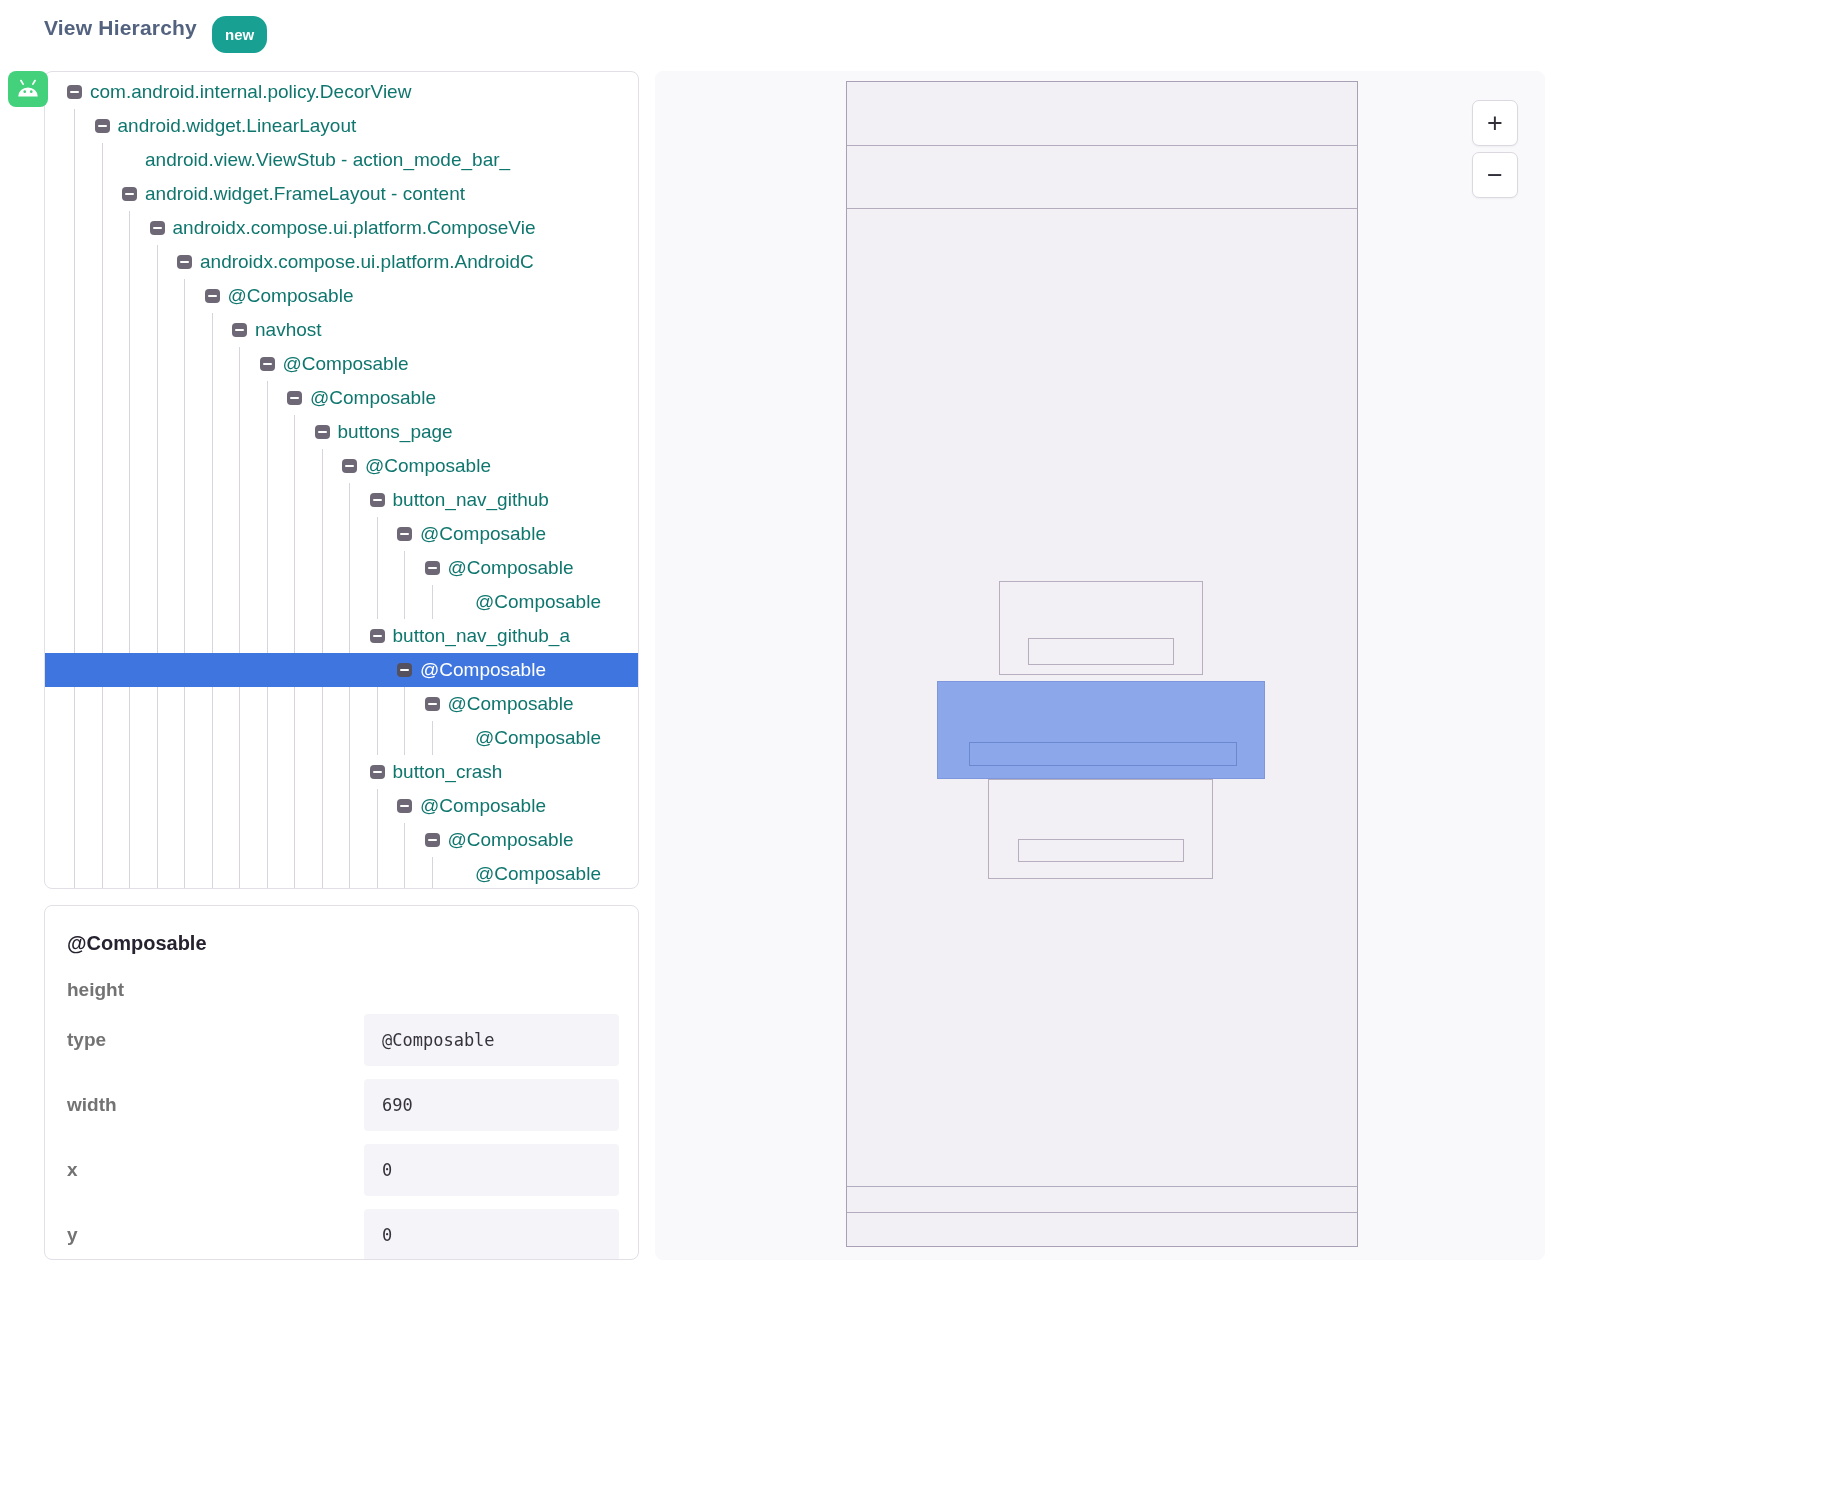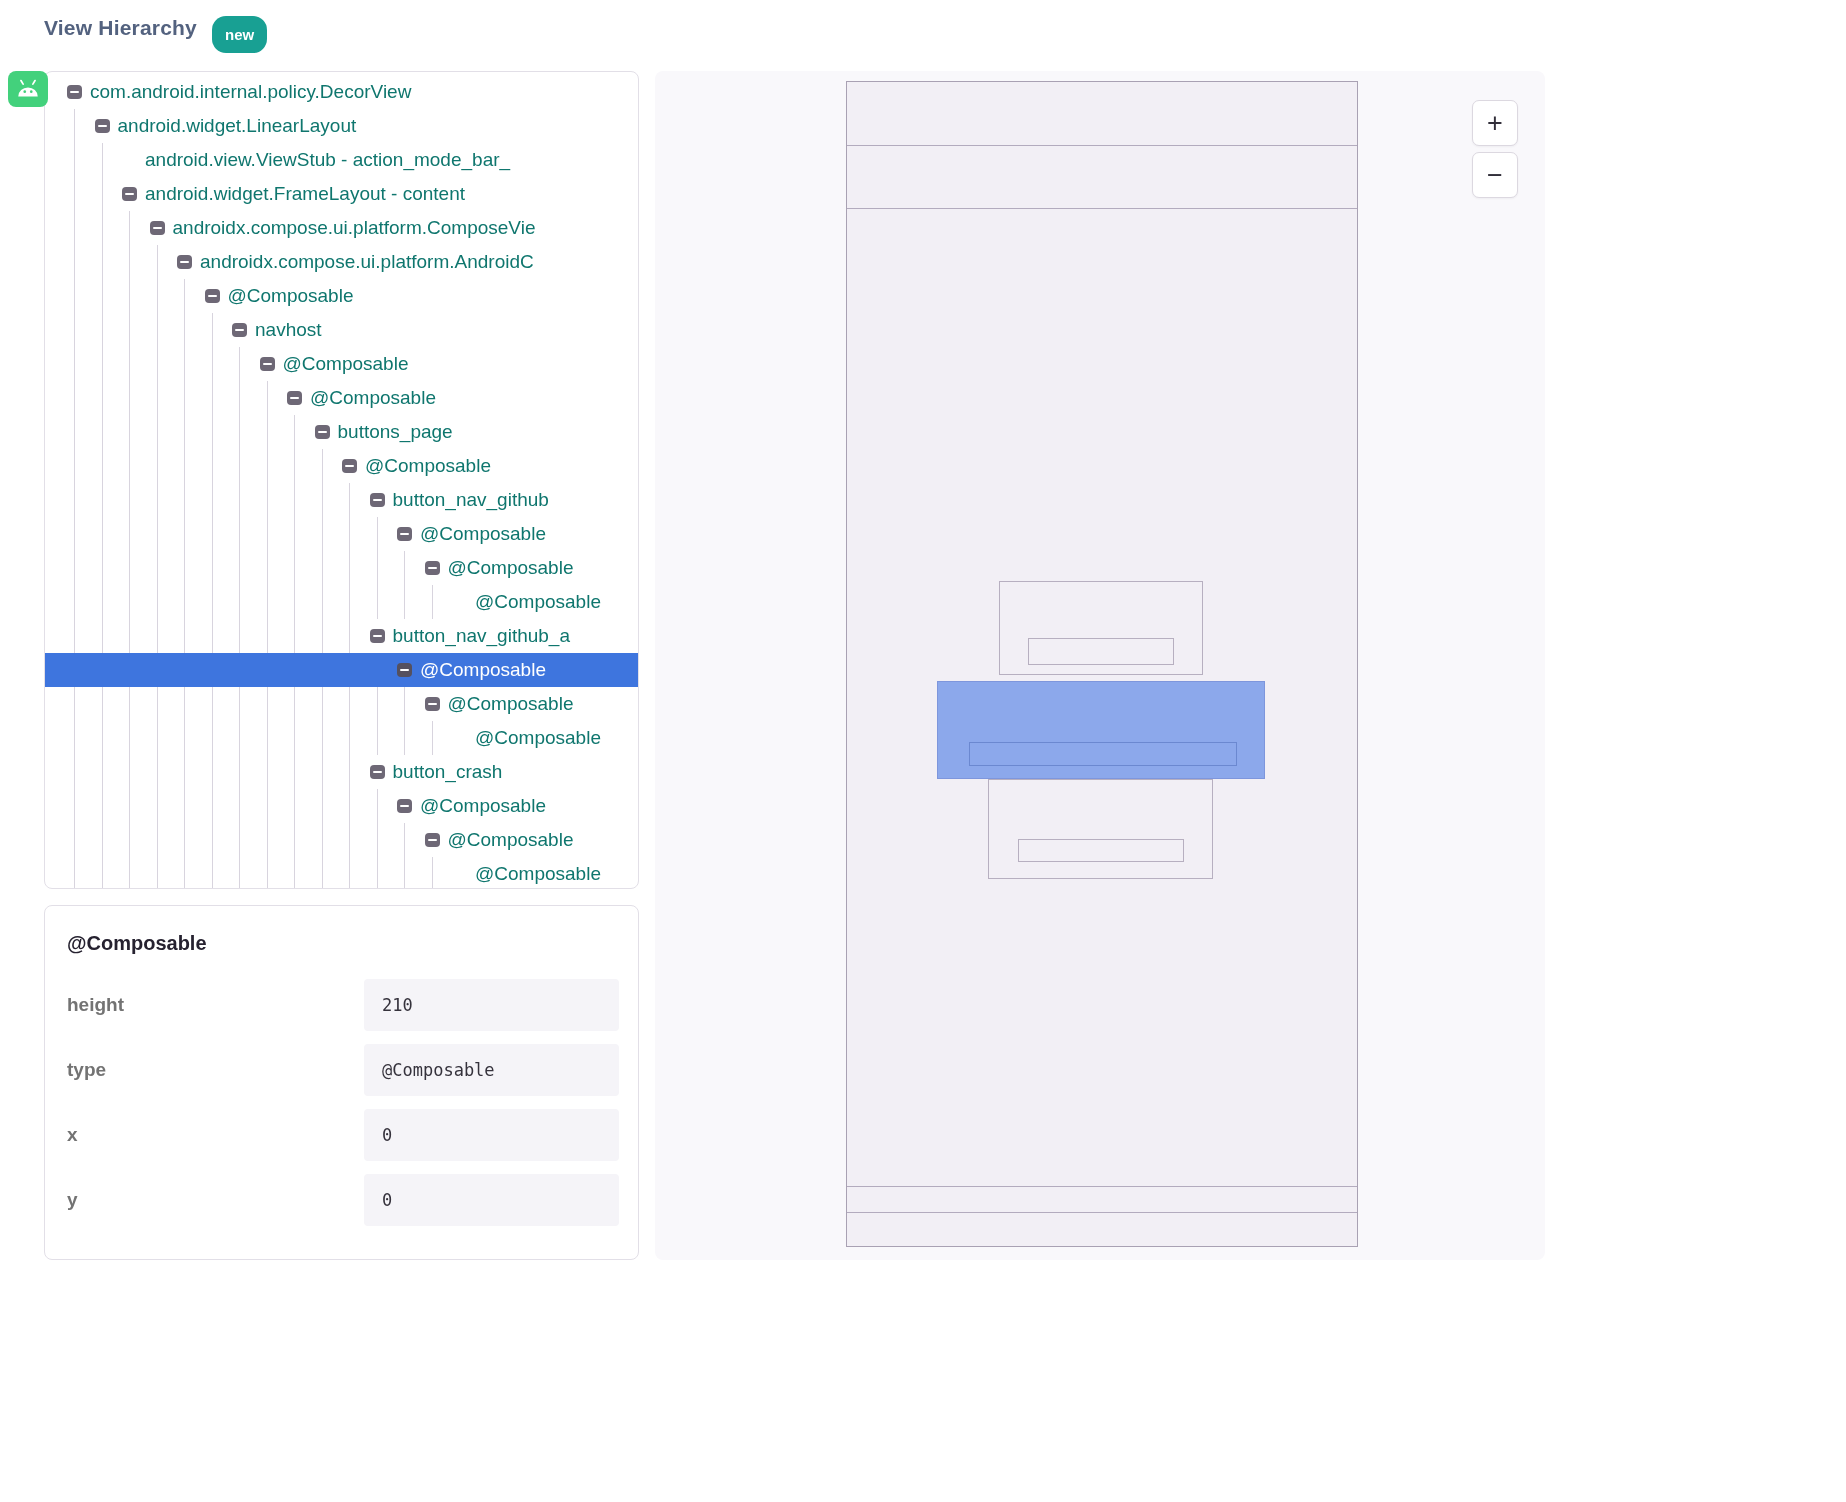--- a/index.html
+++ b/index.html
@@ -390,25 +390,28 @@
         <span>@Composable</span>
       </div>
     </div>
 </div>
 
 <div class="details-panel">
   <div class="details-title">@Composable</div>
   <div>
       <div class="drow">
         <div class="dlabel">height</div>
-        <div class="dvalue">210</div>
       </div>
       <div class="drow">
         <div class="dlabel">type</div>
         <div class="dvalue">@Composable</div>
+      </div>
+      <div class="drow">
+        <div class="dlabel">width</div>
+        <div class="dvalue">690</div>
       </div>
       <div class="drow">
         <div class="dlabel">x</div>
         <div class="dvalue">0</div>
       </div>
       <div class="drow">
         <div class="dlabel">y</div>
         <div class="dvalue">0</div>
       </div>
     </div>

